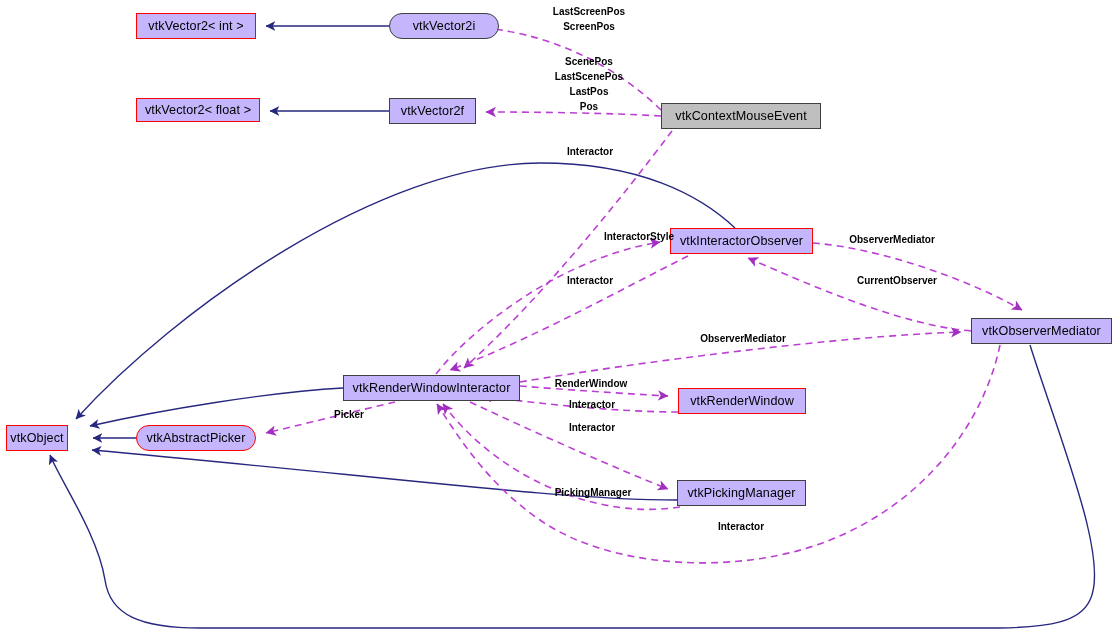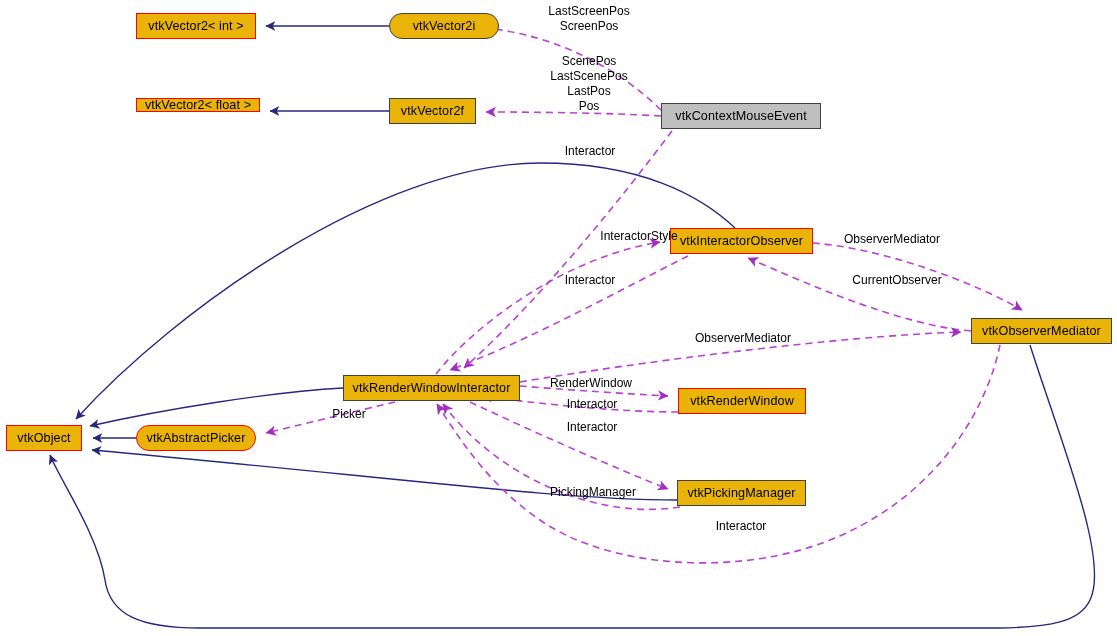--- a/index.html
+++ b/index.html
@@ -36,41 +36,42 @@
   .node-box {
     position: absolute;
     box-sizing: border-box;
     display: flex;
     align-items: center;
     justify-content: center;
     white-space: nowrap;
     font-size: 12.6px;
     color: #000000;
     letter-spacing: 0.1px;
-    background: #eab308;
+    background: #c4b5fd;
     border: 1px solid #404040;
   }
   .node-box.red {
     border: 1.6px solid #ff0000;
   }
   .node-box.dark {
     border: 1.6px solid #404040;
   }
   .node-box.current {
     background: #bfbfbf;
     border: 1.6px solid #404040;
   }
   .edge-label {
     position: absolute;
-    font-size: 12px;
+    font-size: 10px;
     color: #000000;
     white-space: nowrap;
     line-height: 15px;
     text-align: center;
     transform: translateX(-50%);
+    font-weight: bold;
   }
 </style>
 </head>
 <body>
 
 <div id="diagram-root">
 
   <svg class="layer" viewBox="0 0 1117 636" xmlns="http://www.w3.org/2000/svg">
     <defs>
       <marker id="arrow-solid" viewBox="0 0 10 10" refX="9.5" refY="5" markerWidth="7" markerHeight="7" orient="auto-start-reverse">
@@ -131,21 +132,21 @@
   </svg>
 
   <div class="node-box red" style="left:136px; top:13px; width:120px; height:26px;">
     <span>vtkVector2&lt; int &gt;</span>
   </div>
 
   <div class="node-box dark" style="left:389px; top:13px; width:110px; height:26px;border-radius:13px;">
     <span>vtkVector2i</span>
   </div>
 
-  <div class="node-box red" style="left:136px; top:98px; width:124px; height:14px;text-align:center;">
+  <div class="node-box red" style="left:136px; top:98px; width:124px; height:24px;text-align:center;">
     <span>vtkVector2&lt; float &gt;</span>
   </div>
 
   <div class="node-box dark" style="left:389px; top:98px; width:87px; height:26px;">
     <span>vtkVector2f</span>
   </div>
 
   <div class="node-box current" style="left:661px; top:103px; width:160px; height:26px;">
     <span>vtkContextMouseEvent</span>
   </div>
@@ -159,21 +160,21 @@
   </div>
 
   <div class="node-box dark" style="left:343px; top:375px; width:177px; height:26px;">
     <span>vtkRenderWindowInteractor</span>
   </div>
 
   <div class="node-box red" style="left:678px; top:388px; width:128px; height:26px;justify-content:center;">
     <span>vtkRenderWindow</span>
   </div>
 
-  <div class="node-box red" style="left:6px; top:425px; width:76px; height:26px;">
+  <div class="node-box red" style="left:6px; top:425px; width:62px; height:26px;">
     <span>vtkObject</span>
   </div>
 
   <div class="node-box red" style="left:136px; top:425px; width:120px; height:26px;border-radius:13px;">
     <span>vtkAbstractPicker</span>
   </div>
 
   <div class="node-box dark" style="left:677px; top:480px; width:129px; height:26px;">
     <span>vtkPickingManager</span>
   </div>

